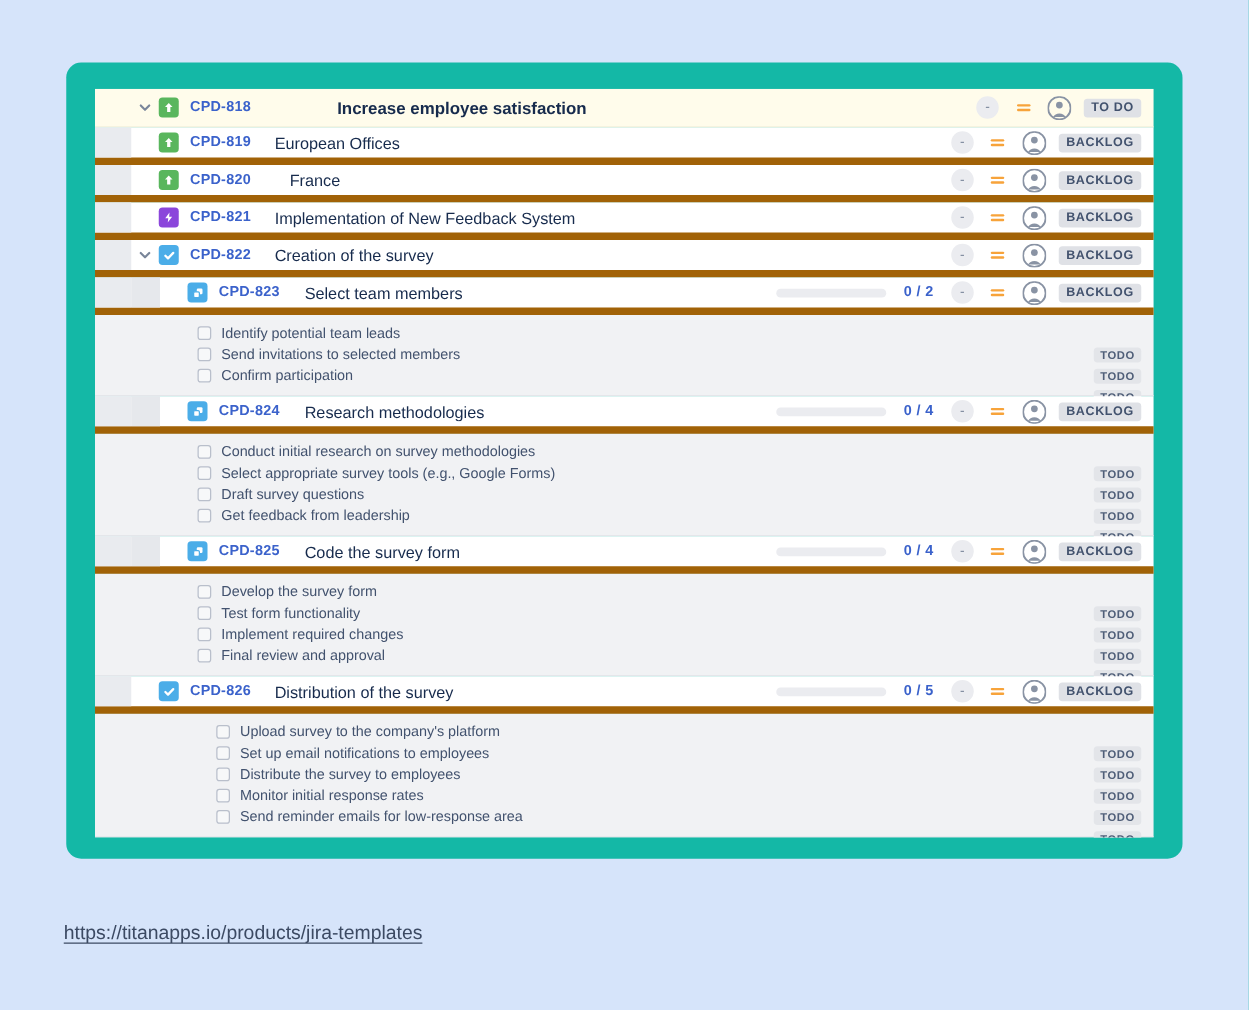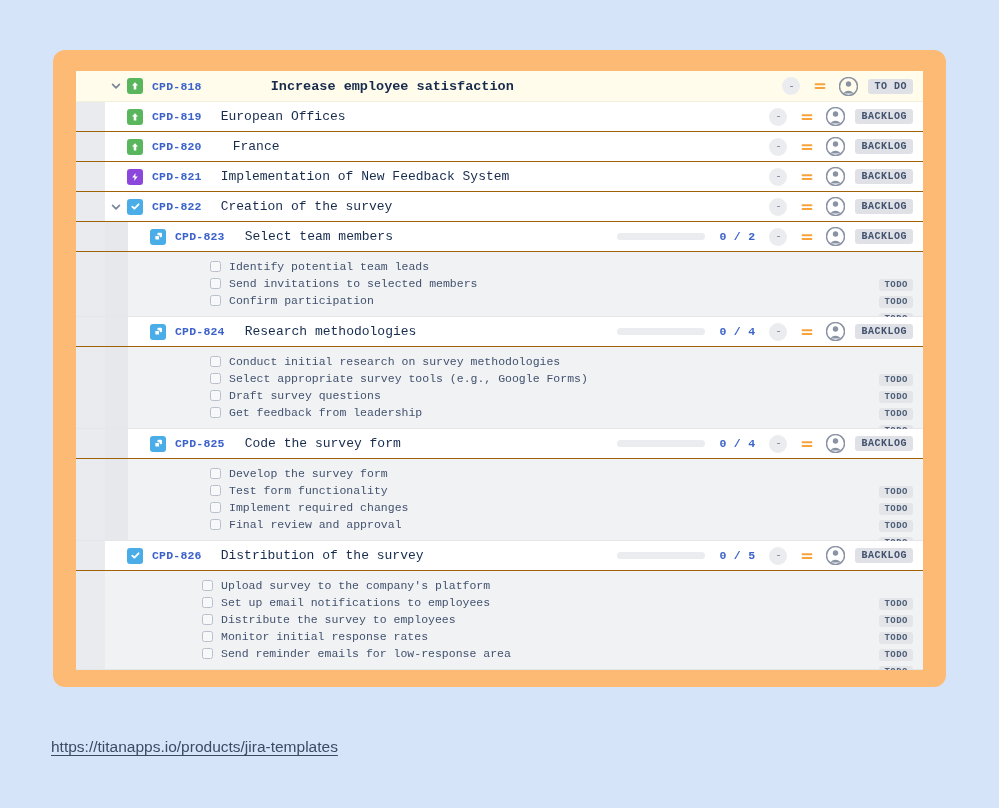--- a/index.html
+++ b/index.html
@@ -12,41 +12,40 @@
     overflow: hidden;
   }
 
   .page { position: relative; width: 999px; height: 808px; }
 
   
   .card {
     position: absolute;
     left: 53px; top: 50px;
     width: 893px; height: 637px;
-    background: #fdba74;
+    background: #14b8a6;
     border-radius: 12px;
     overflow: hidden;
-    font-family: Liberation Mono, monospace;
   }
 
   .table {
     position: absolute;
     left: 23px; top: 21px;
     width: 847px;
     overflow: hidden;
   }
 
   
   .row {
     position: relative;
     display: flex;
     align-items: center;
     height: 30px;
     background: #ffffff;
-    border-bottom: 1px solid #a16207;
+    border-bottom: 6px solid #a16207;
   }
   .row.epic-head {
     background: #FFFCEB;
     border-bottom: 1px solid #F2EFDC;
     height: 31px;
   }
   .row.lvl1 { height: 30px; }
 
   
   .guide {
@@ -163,20 +162,21 @@
     padding: 3px 6px 2px 6px;
     border-radius: 3px;
     line-height: 1;
   }
 
   
   .checkblock {
     display: flex;
     background: #F1F2F4;
     border-bottom: 1px solid #E4E6EA;
+    flex-direction: column;
   }
   .checkblock .items { flex: 1 1 auto; padding: 6px 0 7px 0; }
 
   .citem {
     display: flex;
     align-items: center;
     height: 17px;
     margin-bottom: 0px;
     padding-left: 0px;
   }

